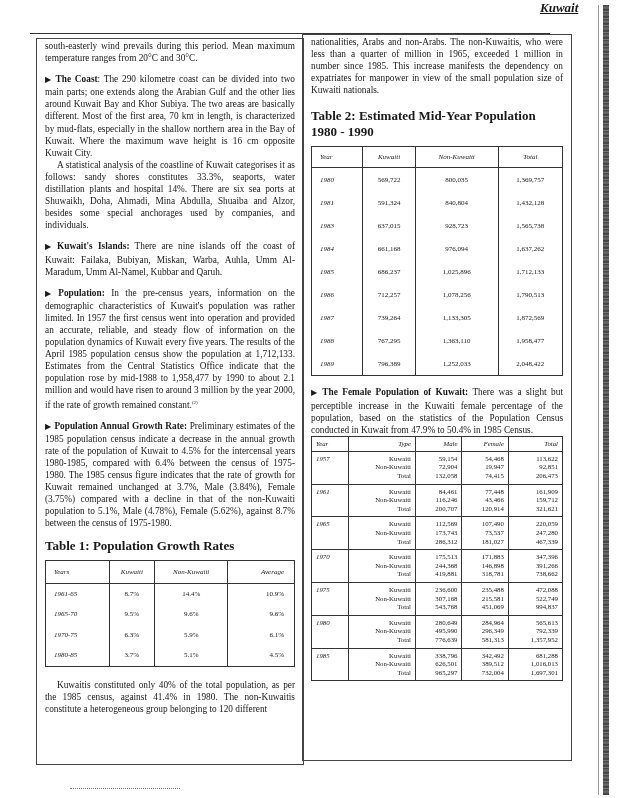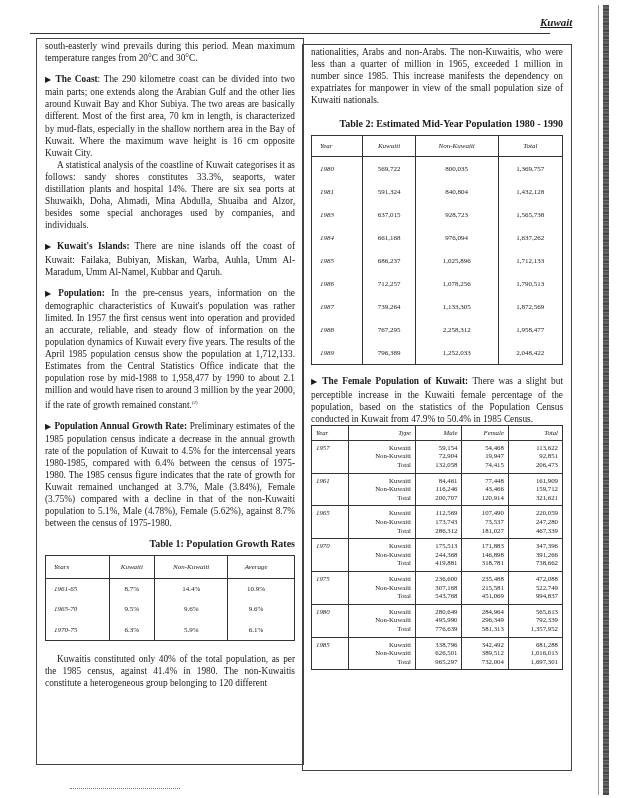--- a/index.html
+++ b/index.html
@@ -1,35 +1,35 @@
 <!DOCTYPE html>
 <html><head>
   <meta charset="utf-8">
   <style>
     html, body { margin: 0; padding: 0; background: #ffffff; }
     body { width: 617px; height: 798px; position: relative; overflow: hidden;
            font-family: "Liberation Serif", "DejaVu Serif", serif; color: #1a1a1a; }
-    .header-title { position: absolute; left: 540px; top: 16px; font-weight: bold; font-style: italic;
-                    font-size: 11px; text-decoration: underline; }
+    .header-title { position: absolute; left: 540px; top: 0; font-weight: bold; font-style: italic;
+                    font-size: 13px; text-decoration: underline; }
     .topline { position: absolute; left: 30px; top: 33px; width: 520px; height: 1px; background: #333; }
     .col { position: absolute; border: 1px solid #444; box-sizing: border-box; padding: 1px 8px; }
     .col-left { left: 36px; top: 38px; width: 268px; height: 727px; }
-    .col-right { left: 302px; top: 44px; width: 270px; height: 727px; }
+    .col-right { left: 302px; top: 34px; width: 270px; height: 727px; }
     p { margin: 0; font-size: 9.3px; line-height: 12.1px; text-align: justify; }
     .gap { height: 9px; }
     .indent { text-indent: 12px; }
     .arrow { font-size: 8px; margin-right: 3px; }
     .b { font-weight: bold; }
-    .table-caption { font-family: "Liberation Serif", serif; font-weight: bold; font-size: 10px; margin: 8px 0 6px 0; text-align: right; }
+    .table-caption { font-family: "Liberation Serif", serif; font-weight: bold; font-size: 13px; margin: 8px 0 6px 0; }
     table { border-collapse: collapse; width: 100%; font-size: 7px; }
     .t1 td, .t1 th { border-left: 1px solid #333; border-right: 1px solid #333; height: 20.5px; text-align: center; padding: 0; }
     .t1 th { font-weight: normal; font-style: italic; border-bottom: 1px solid #333; border-top: 1px solid #333; height: 22px; }
     .t1 td:first-child, .t1 th:first-child { text-align: left; padding-left: 8px; font-style: italic; }
     .t1 tr:last-child td { border-bottom: 1px solid #333; }
-    .t1 th:last-child, .t1 td:last-child { padding-right: 10px; }
+    .t1 th:last-child, .t1 td:last-child { text-align: right; padding-right: 10px; }
     .t2 td, .t2 th { border-left: 1px solid #333; border-right: 1px solid #333; height: 23px; text-align: center; padding: 0; }
     .t2 th { font-weight: normal; font-style: italic; border-bottom: 1px solid #333; border-top: 1px solid #333; height: 20px; }
     .t2 td:first-child, .t2 th:first-child { text-align: left; padding-left: 8px; font-style: italic; }
     .t2 tr:last-child td { border-bottom: 1px solid #333; }
     .t3 { font-size: 6.8px; }
     .t3 th { font-weight: normal; font-style: italic; border: 1px solid #333; height: 14px; padding: 0 4px; }
     .t3 td { border-left: 1px solid #333; border-right: 1px solid #333; padding: 0 4px; vertical-align: top; line-height: 8.6px; }
     .t3 tr.grp td { border-bottom: 1px solid #333; padding-top: 3px; padding-bottom: 3px; }
     .t3 td.yr { font-style: italic; text-align: left; width: 28px; }
     .t3 td.ty { text-align: right; width: 58px; }
@@ -81,20 +81,26 @@
           <td>9.5%</td>
           <td>9.6%</td>
           <td>9.6%</td>
         </tr>
         <tr>
           <td>1970-75</td>
           <td>6.3%</td>
           <td>5.9%</td>
           <td>6.1%</td>
         </tr>
+        <tr>
+          <td>1980-85</td>
+          <td>3.7%</td>
+          <td>5.1%</td>
+          <td>4.5%</td>
+        </tr>
       </tbody>
   </table>
   <div class="gap" style="height:12px"></div>
   <p class="indent">Kuwaitis constituted only 40% of the total population, as per the 1985 census, against 41.4% in 1980. The non-Kuwaitis constitute a heterogeneous group belonging to 120 different</p>
 </div>
 
 <div class="col col-right">
   <p>nationalities, Arabs and non-Arabs. The non-Kuwaitis, who were less than a quarter of million in 1965, exceeded 1 million in number since 1985. This increase manifests the dependency on expatriates for manpower in view of the small population size of Kuwaiti nationals.</p>
   <div class="table-caption" style="margin-top:12px">Table 2: Estimated Mid-Year Population  1980 - 1990</div>
   <table class="t2">
@@ -145,21 +151,21 @@
         </tr>
         <tr>
           <td>1987</td>
           <td>739,264</td>
           <td>1,133,305</td>
           <td>1,872,569</td>
         </tr>
         <tr>
           <td>1988</td>
           <td>767,295</td>
-          <td>2,258,312</td>
+          <td>1,363,110</td>
           <td>1,958,477</td>
         </tr>
         <tr>
           <td>1989</td>
           <td>796,389</td>
           <td>1,252,033</td>
           <td>2,048,422</td>
         </tr>
       </tbody>
   </table>

